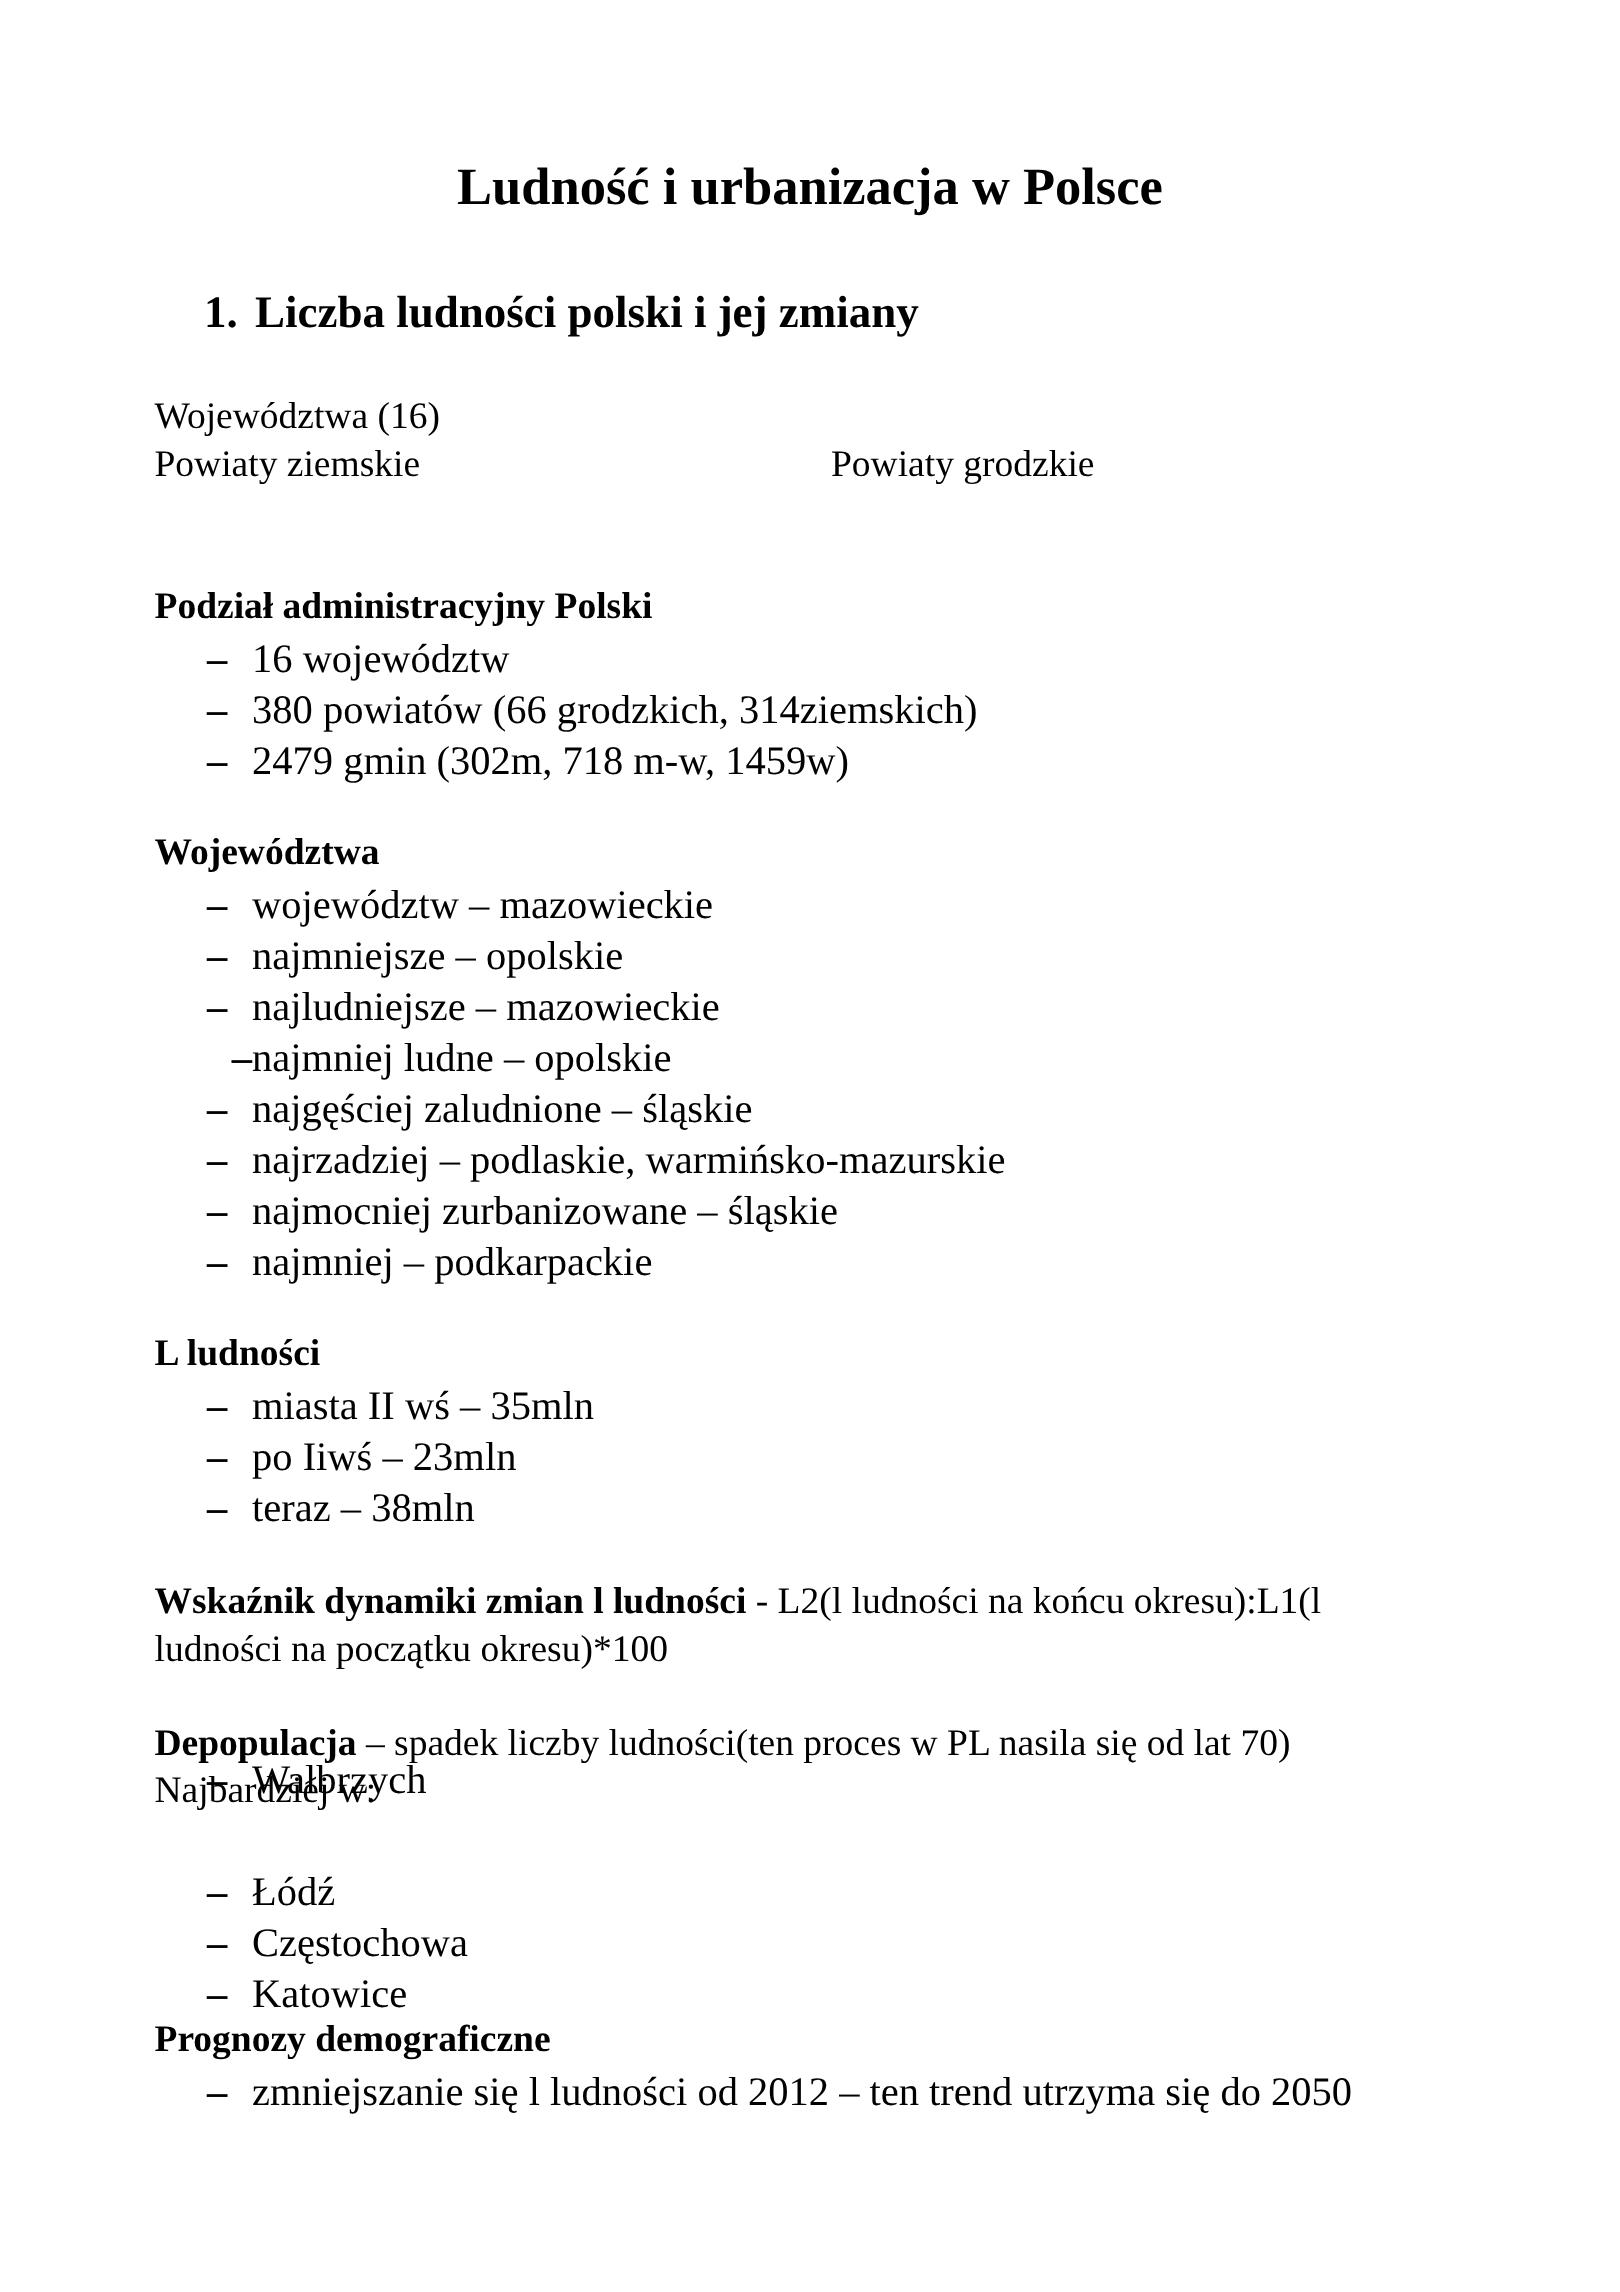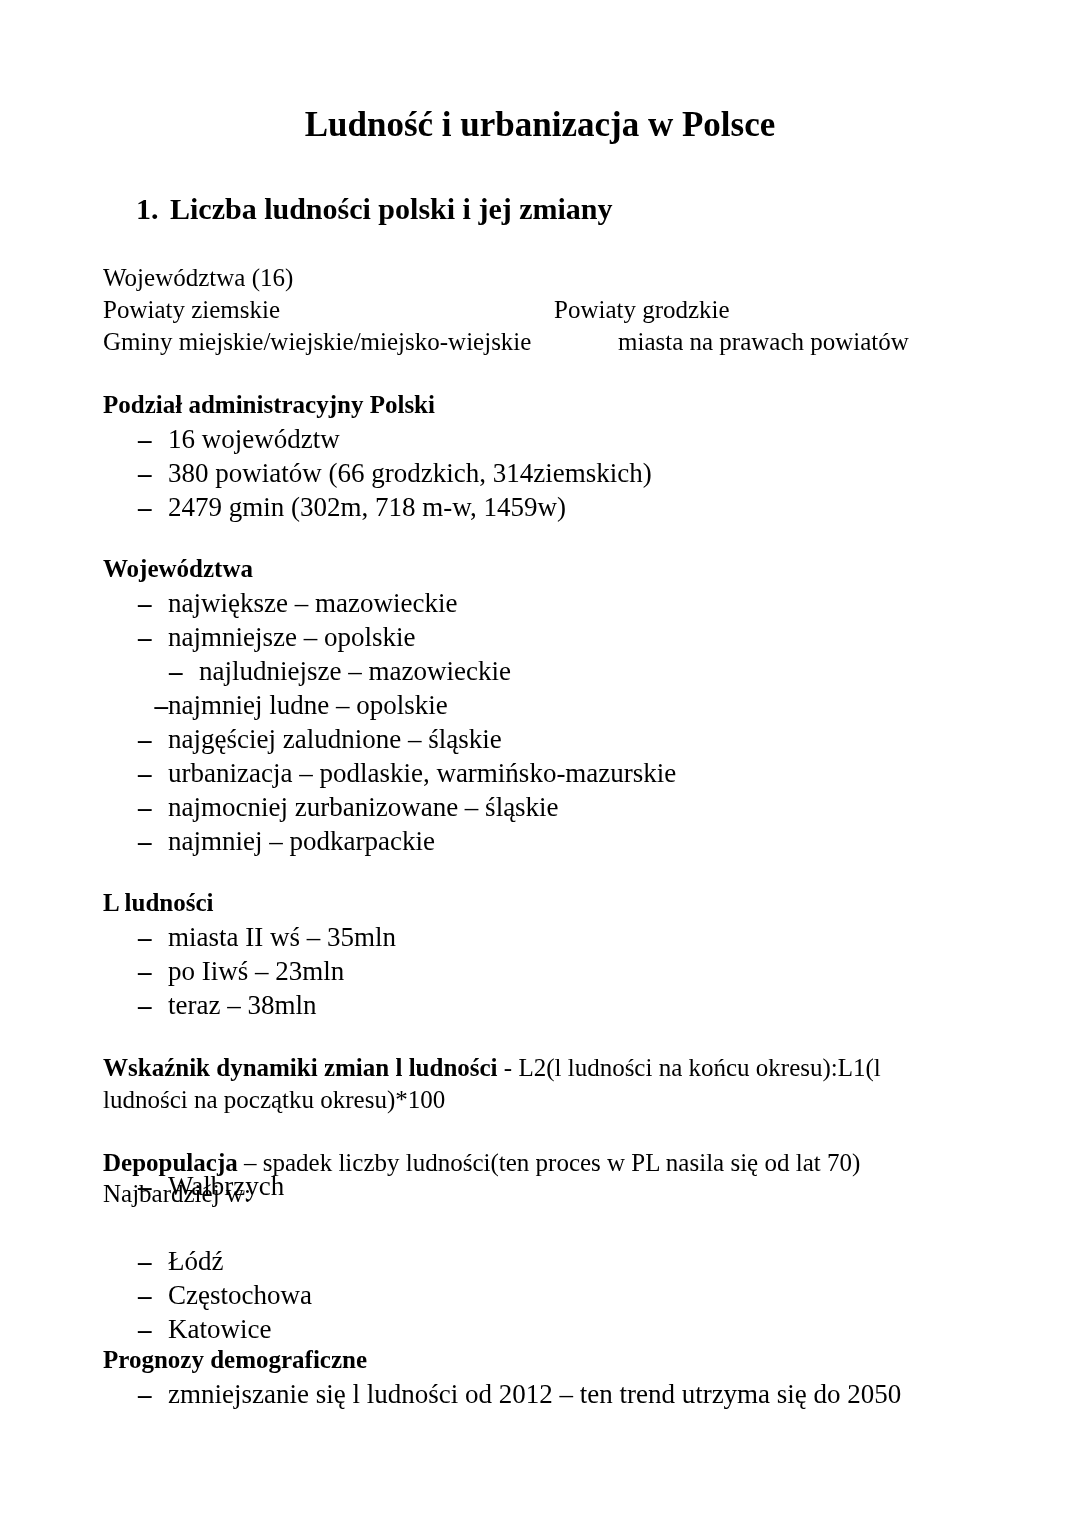--- a/index.html
+++ b/index.html
@@ -79,37 +79,33 @@
     <span class="num">1.</span><span>Liczba ludności polski i jej zmiany</span>
   </div>
 
   <div class="line" style="top:262px;">
     <span>Województwa (16)</span>
   </div>
   <div class="line" style="top:294px;width:800px;">
     <span>Powiaty ziemskie</span>
     <span class="right" style="left:451px;">Powiaty grodzkie</span>
   </div>
-  <div class="line" style="top:326px;width:850px;">
-    <span>Gminy miejskie/wiejskie/miejsko-wiejskie</span>
-    <span class="right" style="left:515px;">miasta na prawach powiatów</span>
-  </div>
 
   <div class="line bold" style="top:389px;">Podział administracyjny Polski</div>
   <div class="item" style="top:423px;"><span class="dash">–</span><span class="txt">16 województw</span></div>
   <div class="item" style="top:457px;"><span class="dash">–</span><span class="txt">380 powiatów (66 grodzkich, 314ziemskich)</span></div>
   <div class="item" style="top:491px;"><span class="dash">–</span><span class="txt">2479 gmin (302m, 718 m-w, 1459w)</span></div>
 
   <div class="line bold" style="top:553px;">Województwa</div>
-  <div class="item" style="top:587px;"><span class="dash">–</span><span class="txt">największe – mazowieckie</span></div>
+  <div class="item" style="top:587px;"><span class="dash">–</span><span class="txt">województw – mazowieckie</span></div>
   <div class="item" style="top:621px;"><span class="dash">–</span><span class="txt">najmniejsze – opolskie</span></div>
-  <div class="item" style="top:655px;margin-left:31px;"><span class="dash">–</span><span class="txt">najludniejsze – mazowieckie</span></div>
+  <div class="item" style="top:655px;"><span class="dash">–</span><span class="txt">najludniejsze – mazowieckie</span></div>
   <div class="item" style="top:689px;text-align:right;"><span class="dash">–</span><span class="txt">najmniej ludne – opolskie</span></div>
   <div class="item" style="top:723px;"><span class="dash">–</span><span class="txt">najgęściej zaludnione – śląskie</span></div>
-  <div class="item" style="top:757px;"><span class="dash">–</span><span class="txt">urbanizacja – podlaskie, warmińsko-mazurskie</span></div>
+  <div class="item" style="top:757px;"><span class="dash">–</span><span class="txt">najrzadziej – podlaskie, warmińsko-mazurskie</span></div>
   <div class="item" style="top:791px;"><span class="dash">–</span><span class="txt">najmocniej zurbanizowane – śląskie</span></div>
   <div class="item" style="top:825px;"><span class="dash">–</span><span class="txt">najmniej – podkarpackie</span></div>
 
   <div class="line bold" style="top:887px;">L ludności</div>
   <div class="item" style="top:921px;"><span class="dash">–</span><span class="txt">miasta II wś – 35mln</span></div>
   <div class="item" style="top:955px;"><span class="dash">–</span><span class="txt">po Iiwś – 23mln</span></div>
   <div class="item" style="top:989px;"><span class="dash">–</span><span class="txt">teraz – 38mln</span></div>
 
   <div class="line" style="top:1052px;">
     <span class="bold">Wskaźnik dynamiki zmian l ludności</span><span> - L2(l ludności na końcu okresu):L1(l</span>

